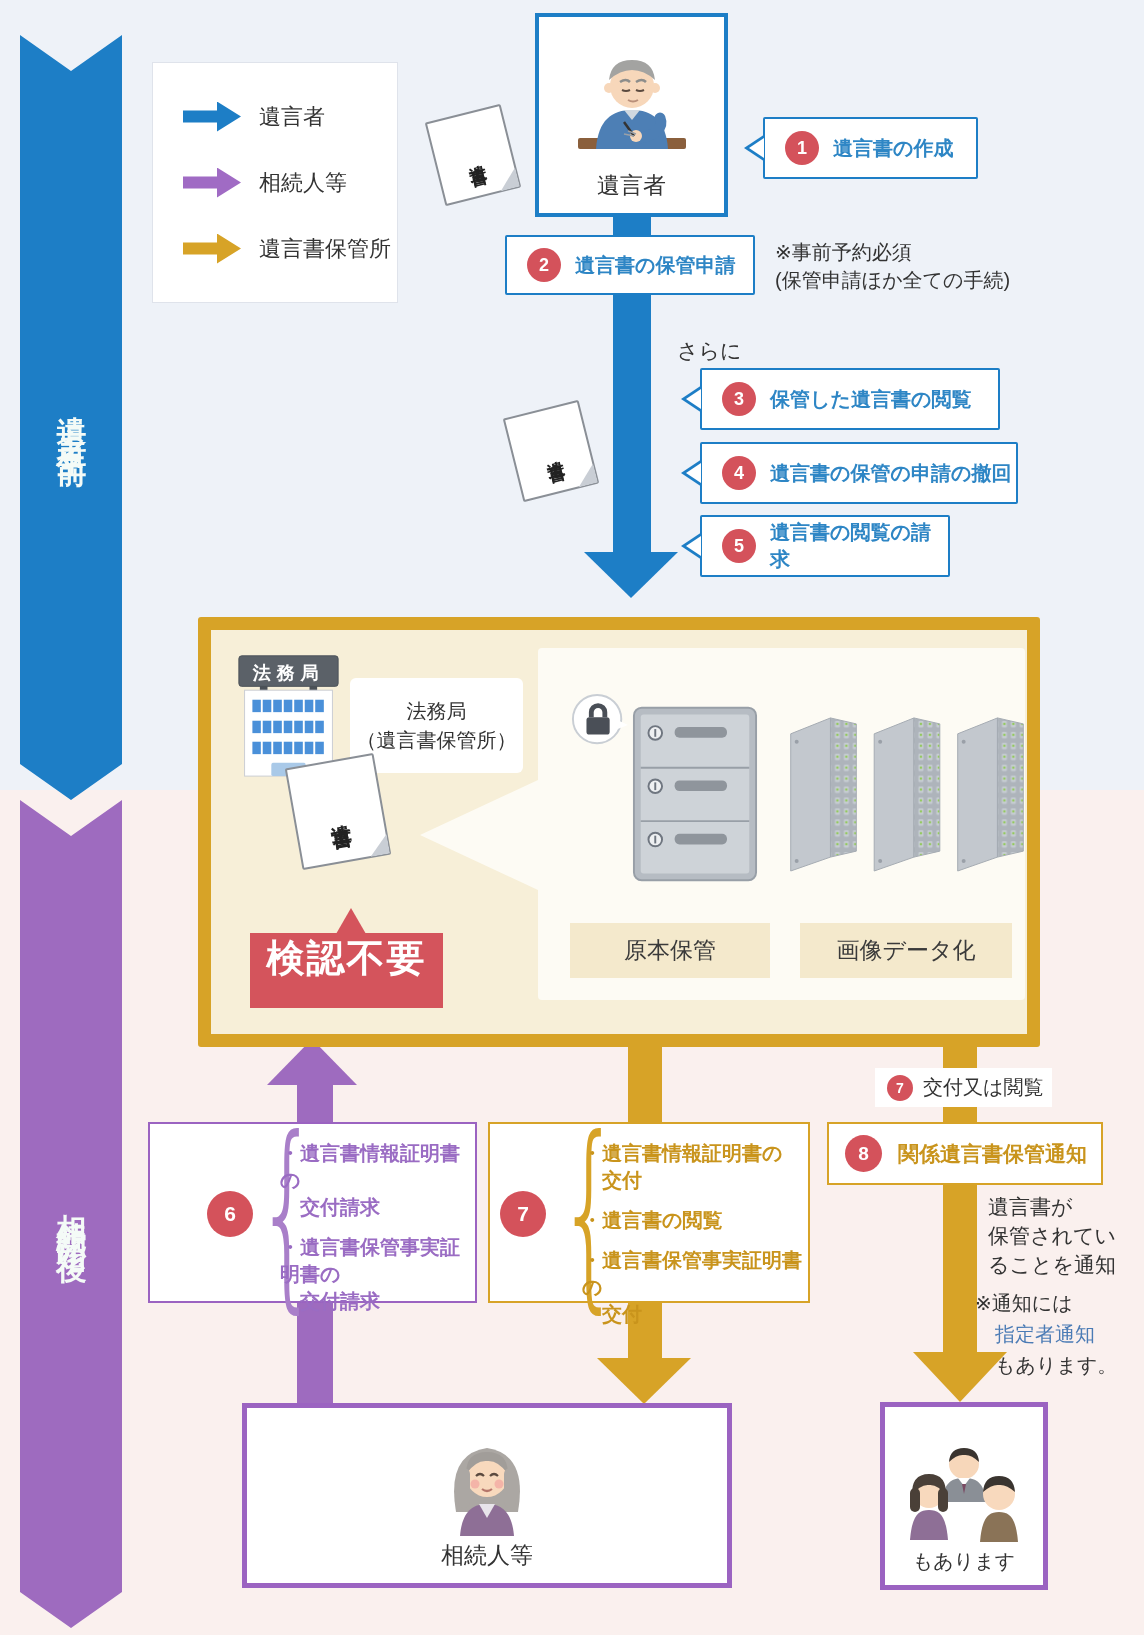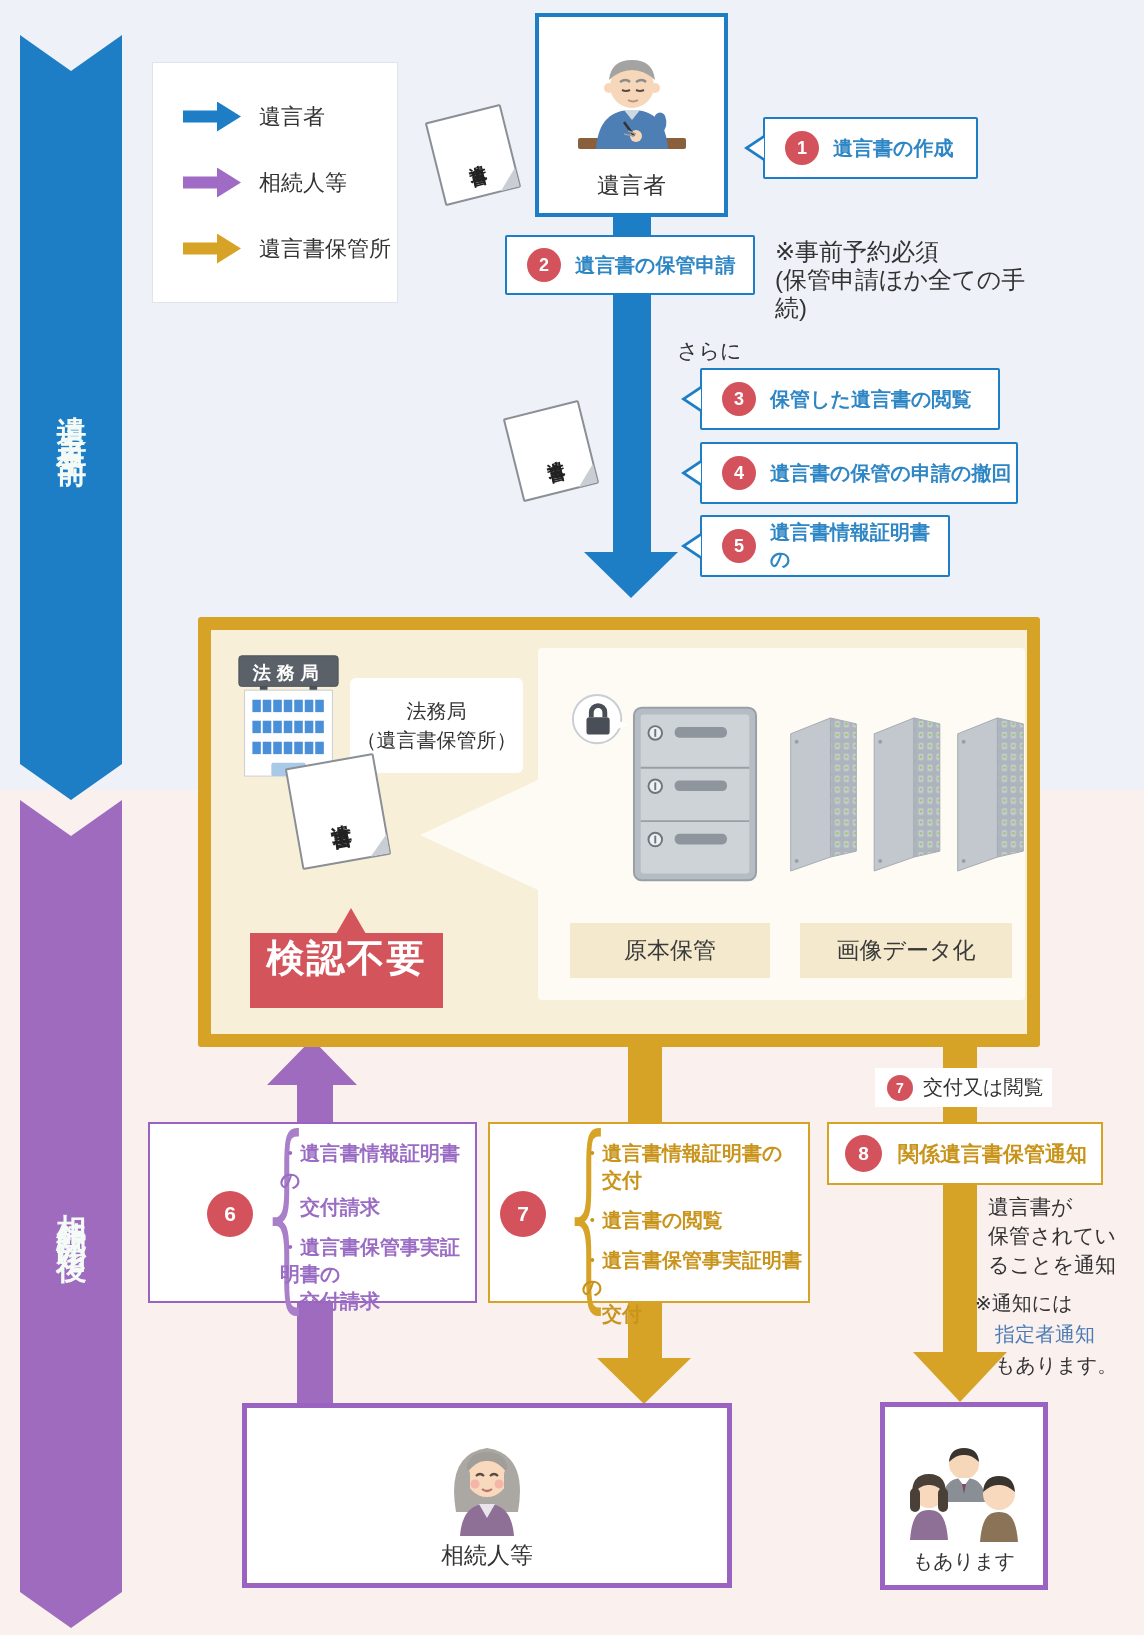--- a/index.html
+++ b/index.html
@@ -59,21 +59,21 @@
   .n26{width:26px;height:26px;font-size:14px;}
   .tail-l{position:absolute;left:-21px;top:50%;margin-top:-14px;width:0;height:0;
           border-style:solid;border-width:14px 21px 14px 0;border-color:transparent #1d7ec6 transparent transparent;}
   .tail-l::after{content:"";position:absolute;left:5px;top:-10px;width:0;height:0;
           border-style:solid;border-width:10px 15px 10px 0;border-color:transparent #fff transparent transparent;}
   #callout1{left:763px;top:117px;width:215px;height:62px;}
   #callout2{left:505px;top:235px;width:250px;height:60px;}
   #callout3{left:700px;top:368px;width:300px;height:62px;}
   #callout4{left:700px;top:442px;width:318px;height:62px;}
   #callout5{left:700px;top:515px;width:250px;height:62px;}
-  #note-reserve{left:775px;top:238px;width:280px;font-size:24px;line-height:28px;
+  #note-reserve{left:775px;top:238px;width:280px;font-size:20px;line-height:28px;
                 color:#333;white-space:pre-line;}
   #more-label{left:677px;top:337px;font-size:21px;color:#333;}
   
   .stem{position:absolute;}
   .head-down{clip-path:polygon(0 0,100% 0,50% 100%);}
   .head-up{clip-path:polygon(50% 0,100% 100%,0 100%);}
   .blue{background:#1d7ec6;} .gold{background:#d7a327;} .purple{background:#9e6bbf;}
   
   #bigbox{left:198px;top:617px;width:842px;height:430px;border:13px solid #d7a327;
           box-sizing:border-box;background:#f7efd8;border-radius:3px;}
@@ -199,21 +199,21 @@
     <span class="co-text-blue">保管した遺言書の閲覧</span>
   </div>
   <div class="abs callout co-blue" id="callout4">
     <span class="tail-l"></span>
     <span class="ncirc n34">4</span>
     <span class="co-text-blue">遺言書の保管の申請の撤回</span>
   </div>
   <div class="abs callout co-blue" id="callout5">
     <span class="tail-l"></span>
     <span class="ncirc n34">5</span>
-    <span class="co-text-blue">遺言書情報証明書の</span>
+    <span class="co-text-blue">遺言書の閲覧の請求</span>
   </div>
 
   <div class="abs purple head-up" style="left:267px;top:1039px;width:90px;height:46px;"></div>
   <div class="abs stem purple" style="left:297px;top:1083px;width:36px;height:41px;"></div>
   <div class="abs stem purple" style="left:297px;top:1303px;width:36px;height:102px;"></div>
   <div class="abs stem gold" style="left:628px;top:1037px;width:34px;height:85px;"></div>
   <div class="abs stem gold" style="left:628px;top:1303px;width:34px;height:57px;"></div>
   <div class="abs gold head-down" style="left:597px;top:1358px;width:94px;height:46px;"></div>
   <div class="abs stem gold" style="left:943px;top:1037px;width:34px;height:85px;"></div>
   <div class="abs stem gold" style="left:943px;top:1185px;width:34px;height:169px;"></div>

